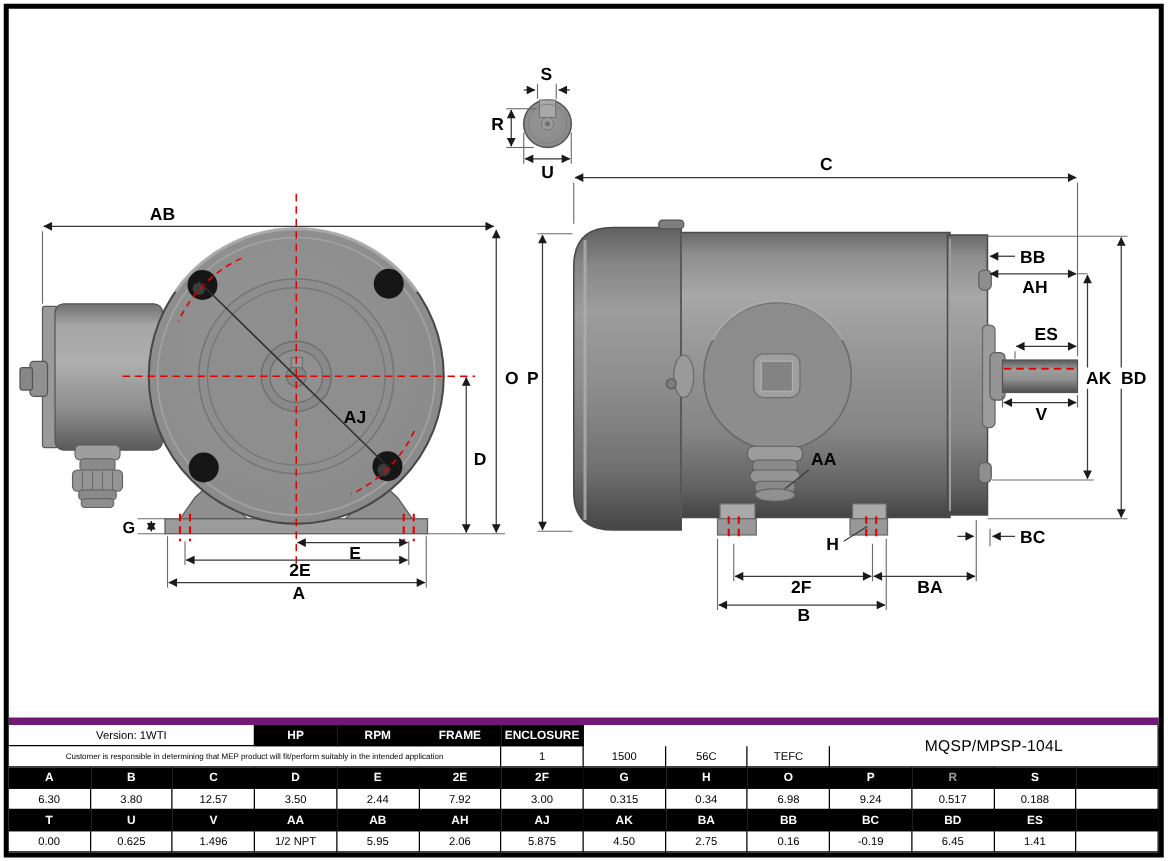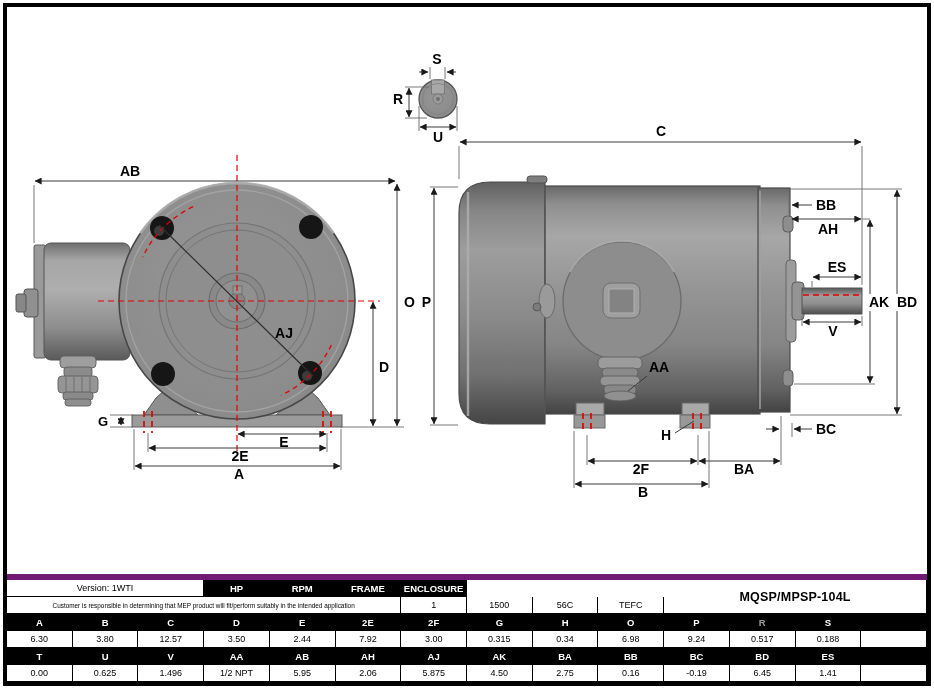--- a/index.html
+++ b/index.html
@@ -21,21 +21,21 @@
   
   .sheet-table { position:absolute; left:7px; right:7px; bottom:7px; height:102px;
     display:grid; grid-template-columns:repeat(14,1fr); grid-template-rows:repeat(6,1fr);
     background:#fff; border-top:6px solid #701a75; z-index:20; }
   .tc { border-right:1.5px solid #000; border-bottom:1.5px solid #000;
     display:flex; align-items:center; justify-content:center;
     font-size:9px; color:#000; overflow:hidden; white-space:nowrap; }
   .hd { background:#000; color:#fff; font-weight:700; font-size:9.5px; border-right-color:#000; border-bottom-color:#000; }
   .c3 { grid-column:span 3; } .c6 { grid-column:span 6; }
   .small { font-size:6.4px; }
-  .model { grid-column:11/15; grid-row:1/3; font-weight:700; font-size:12.5px; letter-spacing:0.2px; }
+  .model { grid-column:11/15; grid-row:1/3; font-weight:400; font-size:12.5px; letter-spacing:0.2px; }
   .dim-r { color:#9a9a9a; }
 </style>
 </head>
 <body>
 
 <div class="stage">
   <div class="frame"></div>
 
   <svg class="draw-svg" width="934" height="578" viewBox="0 0 934 578">
     <defs>

